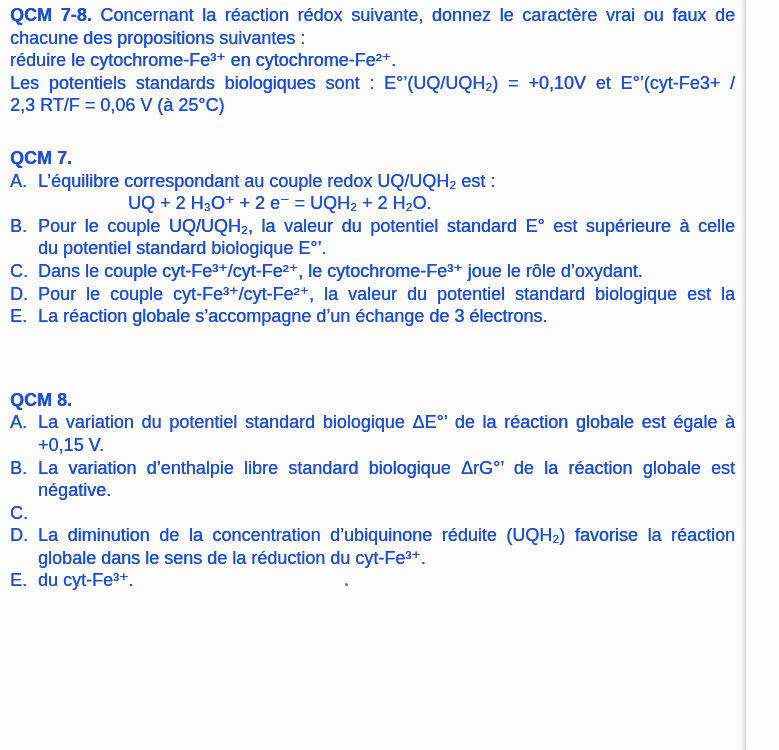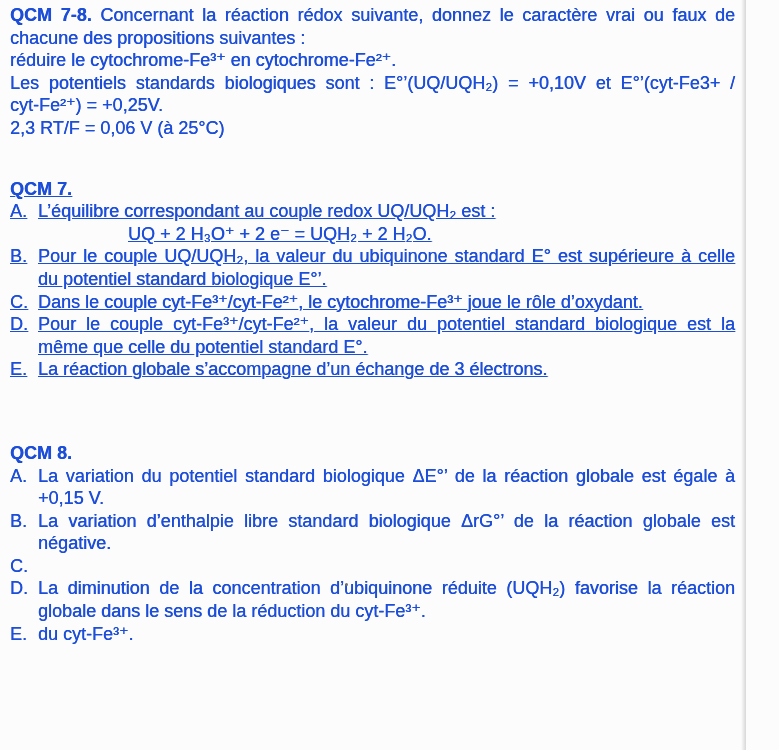--- a/index.html
+++ b/index.html
@@ -34,21 +34,21 @@
     white-space: normal;
   }
   .justify {
     text-align: justify;
     text-align-last: justify;
   }
   .bold { font-weight: bold; }
   .section-title {
     font-weight: bold;
   }
-  .section-qcm7 { margin-top: 38px; text-decoration: underline; }
+  .section-qcm7 { margin-top: 30px; }
   .section-qcm8 { margin-top: 61px; }
   .item { display: flex; }
   .marker {
     flex: 0 0 28px;
     width: 28px;
   }
   .item-body {
     flex: 1 1 auto;
     min-width: 0;
   }
@@ -66,55 +66,53 @@
 </head>
 <body>
 
 <div class="page">
 
   <div class="intro">
     <div class="line justify"><span class="bold">QCM 7-8.</span> <span>Concernant la réaction rédox suivante, donnez le caractère vrai ou faux de</span></div>
     <div class="line">chacune des propositions suivantes :</div>
     <div class="line">réduire le cytochrome-Fe³⁺ en cytochrome-Fe²⁺.</div>
     <div class="line justify">Les potentiels standards biologiques sont : E°’(UQ/UQH₂) = +0,10V et E°’(cyt-Fe3+ /</div>
-    <div class="line">cyt-Fe²⁺) = +0,25V.</div>
     <div class="line">2,3 RT/F = 0,06 V (à 25°C)</div>
   </div>
 
   <div class="section-qcm7">
     <div class="line section-title">QCM 7.</div>
 
     <div class="item">
       <div class="marker line">A.</div>
       <div class="item-body">
         <div class="line">L’équilibre correspondant au couple redox UQ/UQH₂ est :</div>
         <div class="line equation">UQ + 2 H₃O⁺ + 2 e⁻ = UQH₂ + 2 H₂O.</div>
       </div>
     </div>
 
     <div class="item">
       <div class="marker line">B.</div>
       <div class="item-body">
-        <div class="line justify">Pour le couple UQ/UQH₂, la valeur du ubiquinone standard E° est supérieure à celle</div>
+        <div class="line justify">Pour le couple UQ/UQH₂, la valeur du potentiel standard E° est supérieure à celle</div>
         <div class="line">du potentiel standard biologique E°’.</div>
       </div>
     </div>
 
     <div class="item">
       <div class="marker line">C.</div>
       <div class="item-body">
         <div class="line">Dans le couple cyt-Fe³⁺/cyt-Fe²⁺, le cytochrome-Fe³⁺ joue le rôle d’oxydant.</div>
       </div>
     </div>
 
     <div class="item">
       <div class="marker line">D.</div>
       <div class="item-body">
         <div class="line justify">Pour le couple cyt-Fe³⁺/cyt-Fe²⁺, la valeur du potentiel standard biologique est la</div>
-        <div class="line">même que celle du potentiel standard E°.</div>
       </div>
     </div>
 
     <div class="item">
       <div class="marker line">E.</div>
       <div class="item-body">
         <div class="line">La réaction globale s’accompagne d’un échange de 3 électrons.</div>
       </div>
     </div>
   </div>

